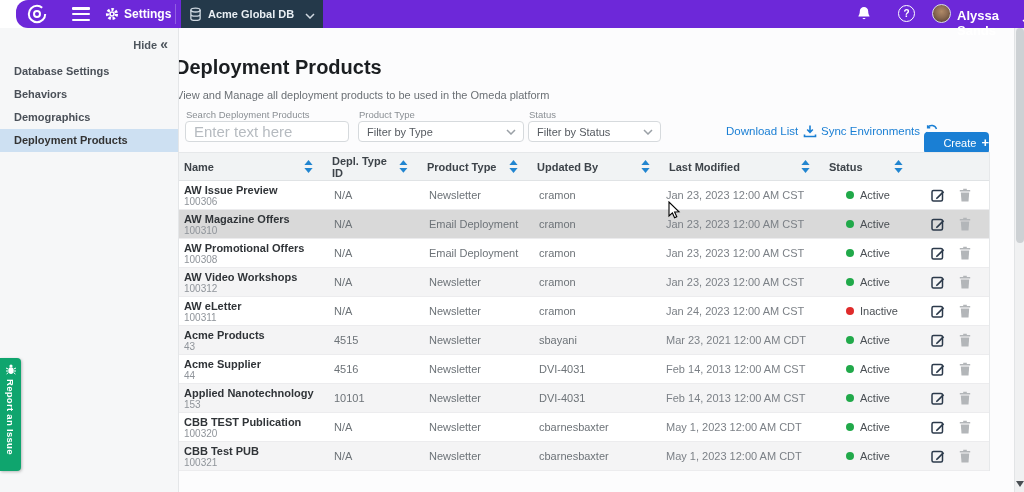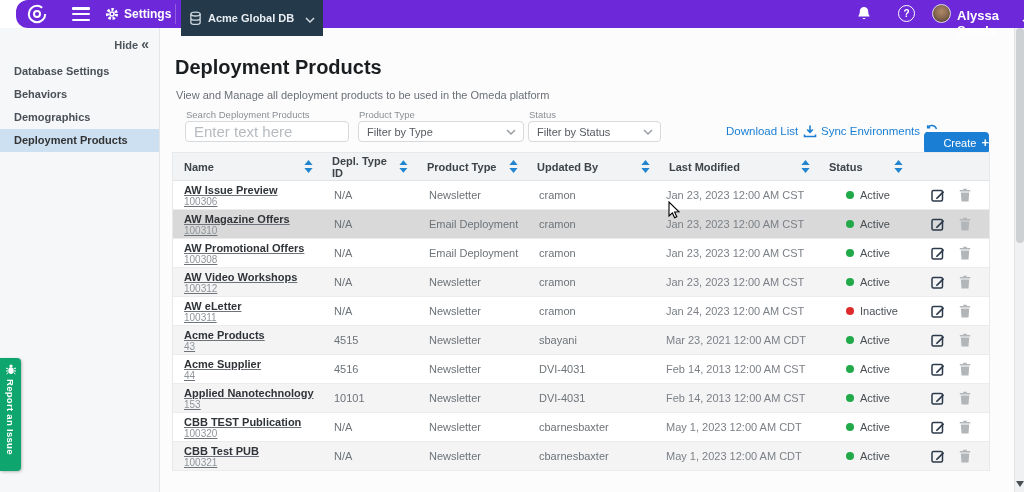--- a/index.html
+++ b/index.html
@@ -6,31 +6,31 @@
   html,body { width:1024px; height:492px; overflow:hidden; font-family:"Liberation Sans", sans-serif; background:#fff; }
 
   
   .topbar { position:absolute; left:16px; top:0; width:1024px; height:28px; background:#6d28d9; color:#fff; z-index:30;border-radius:12px; }
   .topbar .logo { position:absolute; left:10px; top:3px; }
   .topbar .hamburger { position:absolute; left:56px; top:7px; width:18px; height:14px; display:flex; flex-direction:column; justify-content:space-between; cursor:pointer; }
   .topbar .hamburger span { display:block; height:2.5px; background:#fff; border-radius:1px; }
   .topbar .gear { position:absolute; left:88px; top:6px; }
   .topbar .settings-label { position:absolute; left:108px; top:7px; font-size:12px; font-weight:bold; }
   .topbar .divider { position:absolute; left:159px; top:4px; width:1px; height:20px; background:rgba(255,255,255,.25); }
-  .db-select { position:absolute; left:165px; top:0; width:142px; height:36px; background:#24394a; display:flex; align-items:center; padding:0 8px; cursor:pointer; }
+  .db-select { position:absolute; left:165px; top:0; width:142px; height:28px; background:#24394a; display:flex; align-items:center; padding:0 8px; cursor:pointer; }
   .db-select .db-label { font-size:11px; font-weight:bold; color:#e8eef3; margin-left:6px; }
   .db-select .chev { margin-left:auto; }
   .topbar .bell { position:absolute; left:840px; top:5px; cursor:pointer; }
   .help-btn { position:absolute; left:882px; top:5px; width:17px; height:17px; border:1.6px solid #fff; border-radius:50%; display:flex; align-items:center; justify-content:center; font-size:10px; font-weight:bold; cursor:pointer; }
   .avatar { position:absolute; left:916px; top:4px; width:19px; height:19px; border-radius:50%; background:radial-gradient(circle at 50% 38%, #b08a67 0%, #8a6a52 45%, #4c3828 100%); border:1px solid #d8dde2; cursor:pointer; }
   .user-name { position:absolute; left:941px; top:8px; font-size:13px; font-weight:bold; }
   .user-chev { position:absolute; left:1006px; top:11px; cursor:pointer; }
 
   
-  .sidebar { position:absolute; left:0; top:28px; width:160px; height:464px; background:#f6f7f8; border-right:1px solid #e4e6e8; z-index:10; }
+  .sidebar { position:absolute; left:0; top:28px; width:179px; height:464px; background:#f6f7f8; border-right:1px solid #e4e6e8; z-index:10; }
   .hide-btn { position:absolute; right:10px; top:8px; font-size:11px; font-weight:bold; color:#4e5berg6; color:#4e565e; cursor:pointer; }
   .hide-btn .gg { font-size:14px; margin-left:3px; }
   .side-nav { position:absolute; top:32px; left:0; width:100%; }
   .side-item { height:23px; line-height:23px; padding-left:14px; font-size:11px; font-weight:bold; color:#4a5058; cursor:pointer; white-space:nowrap; }
   .side-item.active { background:#cde0f2; color:#333; }
 
   
   .report-tab { position:absolute; left:0; top:358px; width:21px; height:113px; background:#0fa56e; border-radius:0 4px 4px 0; color:#fff; z-index:20; display:flex; flex-direction:column; align-items:center; padding-top:5px; cursor:pointer; box-shadow:1px 1px 3px rgba(0,0,0,.25); }
   .report-tab .rpt-text { writing-mode:vertical-rl; font-size:9.5px; font-weight:bold; margin-top:4px; letter-spacing:.3px; }
 
@@ -58,21 +58,21 @@
   
   .table { position:absolute; left:12px; top:124px; width:818px; background:#fff; border:1px solid #e6e8ea; border-bottom:none; }
   .t-grid { display:grid; grid-template-columns:148px 95px 110px 132px 160px 93px 80px; }
   .t-head { background:#f1f3f4; height:28px; border-bottom:1px solid #e0e3e5; }
   .h-cell { display:flex; align-items:center; padding-left:11px; font-size:11px; font-weight:bold; color:#3d4349; cursor:pointer; }
   .h-cell .sort { margin-left:auto; margin-right:8px; }
   .t-row { height:29px; border-bottom:1px solid #ececee; cursor:pointer; }
   .t-row:nth-child(even) { background:#f4f4f5; }
   .t-row.highlighted { background:#d9d9d9; }
   .cell { font-size:11px; color:#6d7378; display:flex; align-items:center; padding-left:13px; overflow:hidden; white-space:nowrap; }
-  .name-cell { flex-direction:column; align-items:flex-start; justify-content:center; padding-left:11px;text-decoration:underline; }
+  .name-cell { flex-direction:column; align-items:flex-start; justify-content:center; padding-left:11px; }
   .p-name { font-size:11px; font-weight:bold; color:#303438; line-height:12px; }
   .p-id { font-size:10px; color:#8f949a; line-height:11px; }
   .date-cell { padding-left:8px; color:#7c8187; }
   .status-cell { padding-left:28px; color:#4a4f54; gap:6px; }
   .dot { width:8px; height:8px; border-radius:50%; display:inline-block; }
   .dot-green { background:#21a94a; }
   .dot-red { background:#df2b2b; }
   .actions-cell { padding-left:20px; gap:14px; }
   .icon-btn { display:flex; cursor:pointer; }
 

